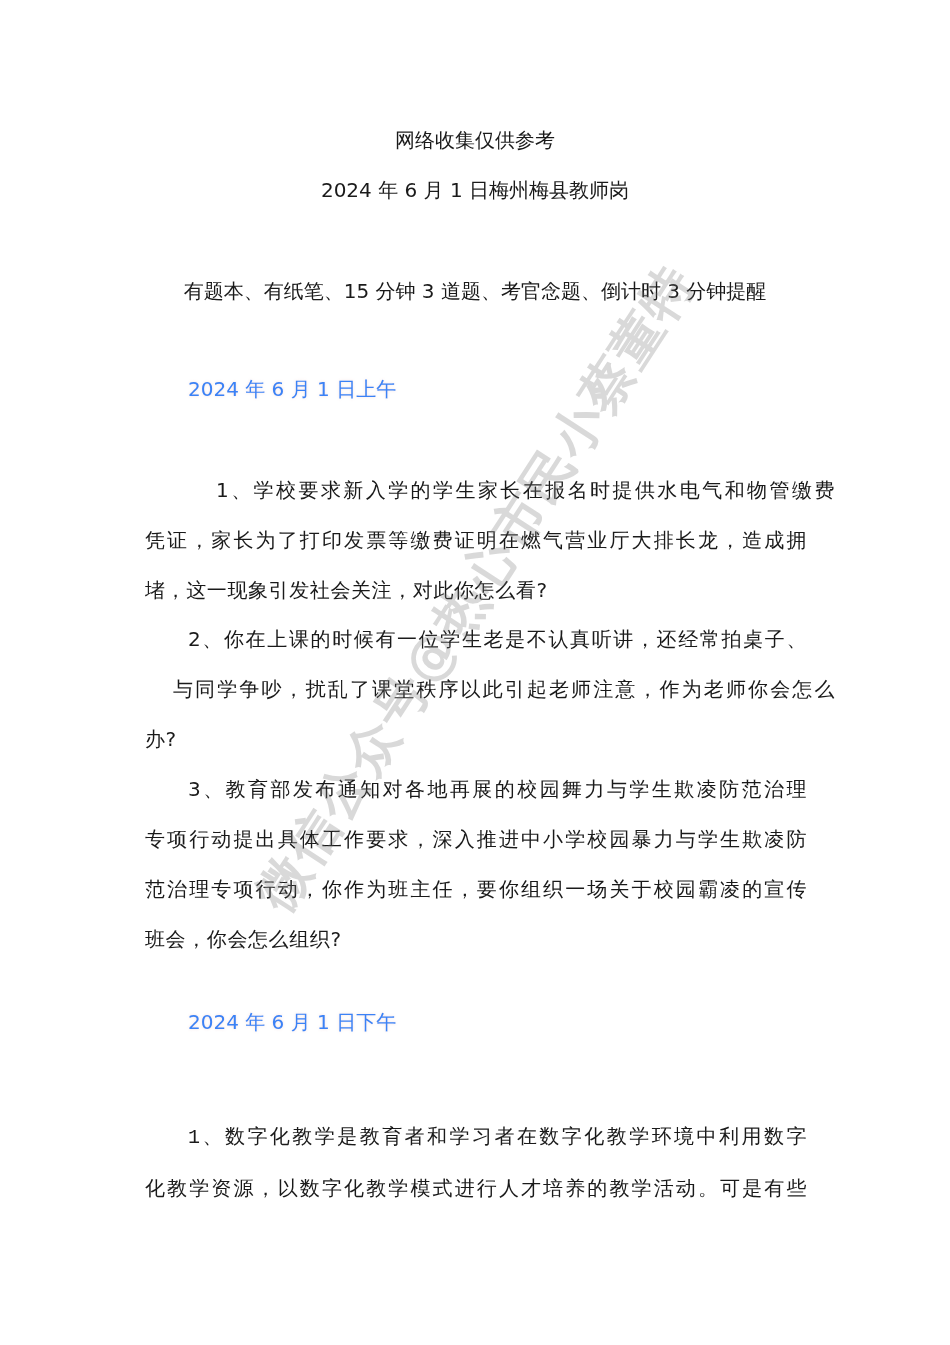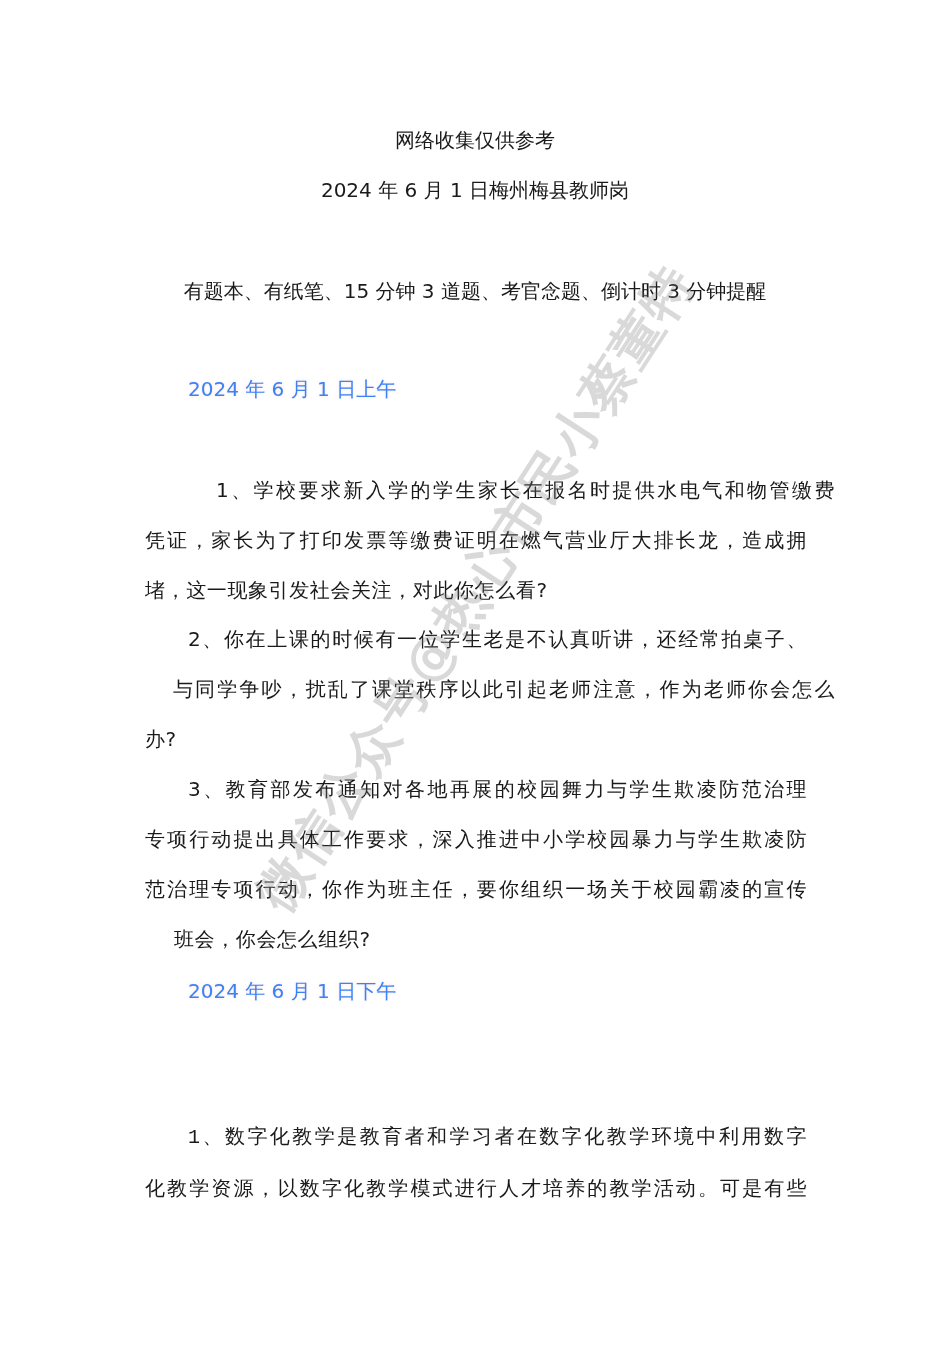--- a/index.html
+++ b/index.html
@@ -91,24 +91,24 @@
   <div>
     <div class="body-line first" style="top:626px;">2、你在上课的时候有一位学生老是不认真听讲，还经常拍桌子、</div>
     <div class="body-line" style="top:676px;margin-left:28px;">与同学争吵，扰乱了课堂秩序以此引起老师注意，作为老师你会怎么</div>
     <div class="body-line last" style="top:726px;">办?</div>
   </div>
 
   <div>
     <div class="body-line first" style="top:776px;">3、教育部发布通知对各地再展的校园舞力与学生欺凌防范治理</div>
     <div class="body-line" style="top:826px;">专项行动提出具体工作要求，深入推进中小学校园暴力与学生欺凌防</div>
     <div class="body-line" style="top:876px;">范治理专项行动，你作为班主任，要你组织一场关于校园霸凌的宣传</div>
-    <div class="body-line last" style="top:926px;margin-left:29px;">班会，你会怎么组织?</div>
+    <div class="body-line last" style="top:926px;">班会，你会怎么组织?</div>
   </div>
 
-  <div class="section-heading" style="top:978px;">2024 年 6 月 1 日下午</div>
+  <div class="section-heading" style="top:1009px;">2024 年 6 月 1 日下午</div>
 
   <div>
     <div class="body-line first" style="top:1125px;font-family:Liberation Mono, monospace;">1、数字化教学是教育者和学习者在数字化教学环境中利用数字</div>
     <div class="body-line" style="top:1175px;font-family:Liberation Serif, serif;">化教学资源，以数字化教学模式进行人才培养的教学活动。可是有些</div>
   </div>
 
   <div class="watermark" style="top:870px;left:270px;">微信公众号@热心市民小蔡董特</div>
 
 </div>
 

